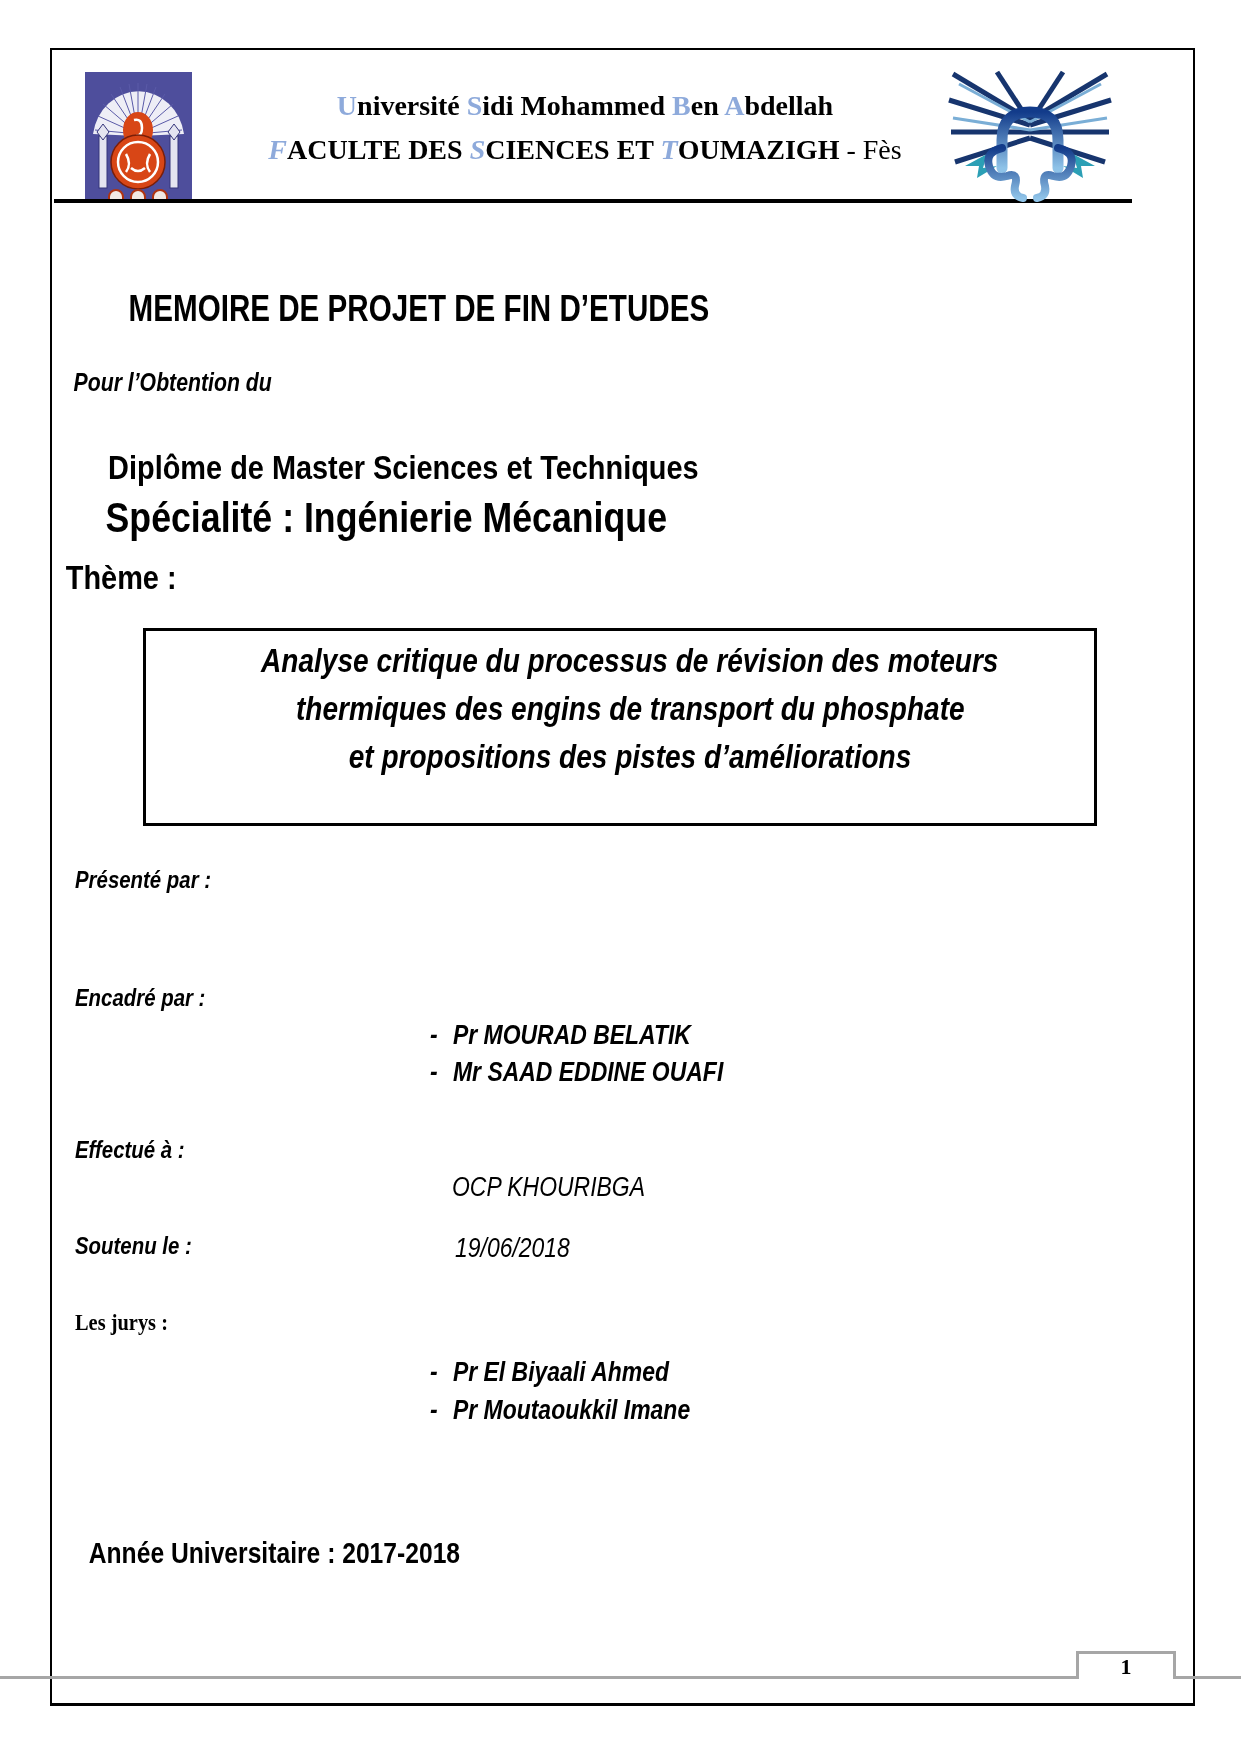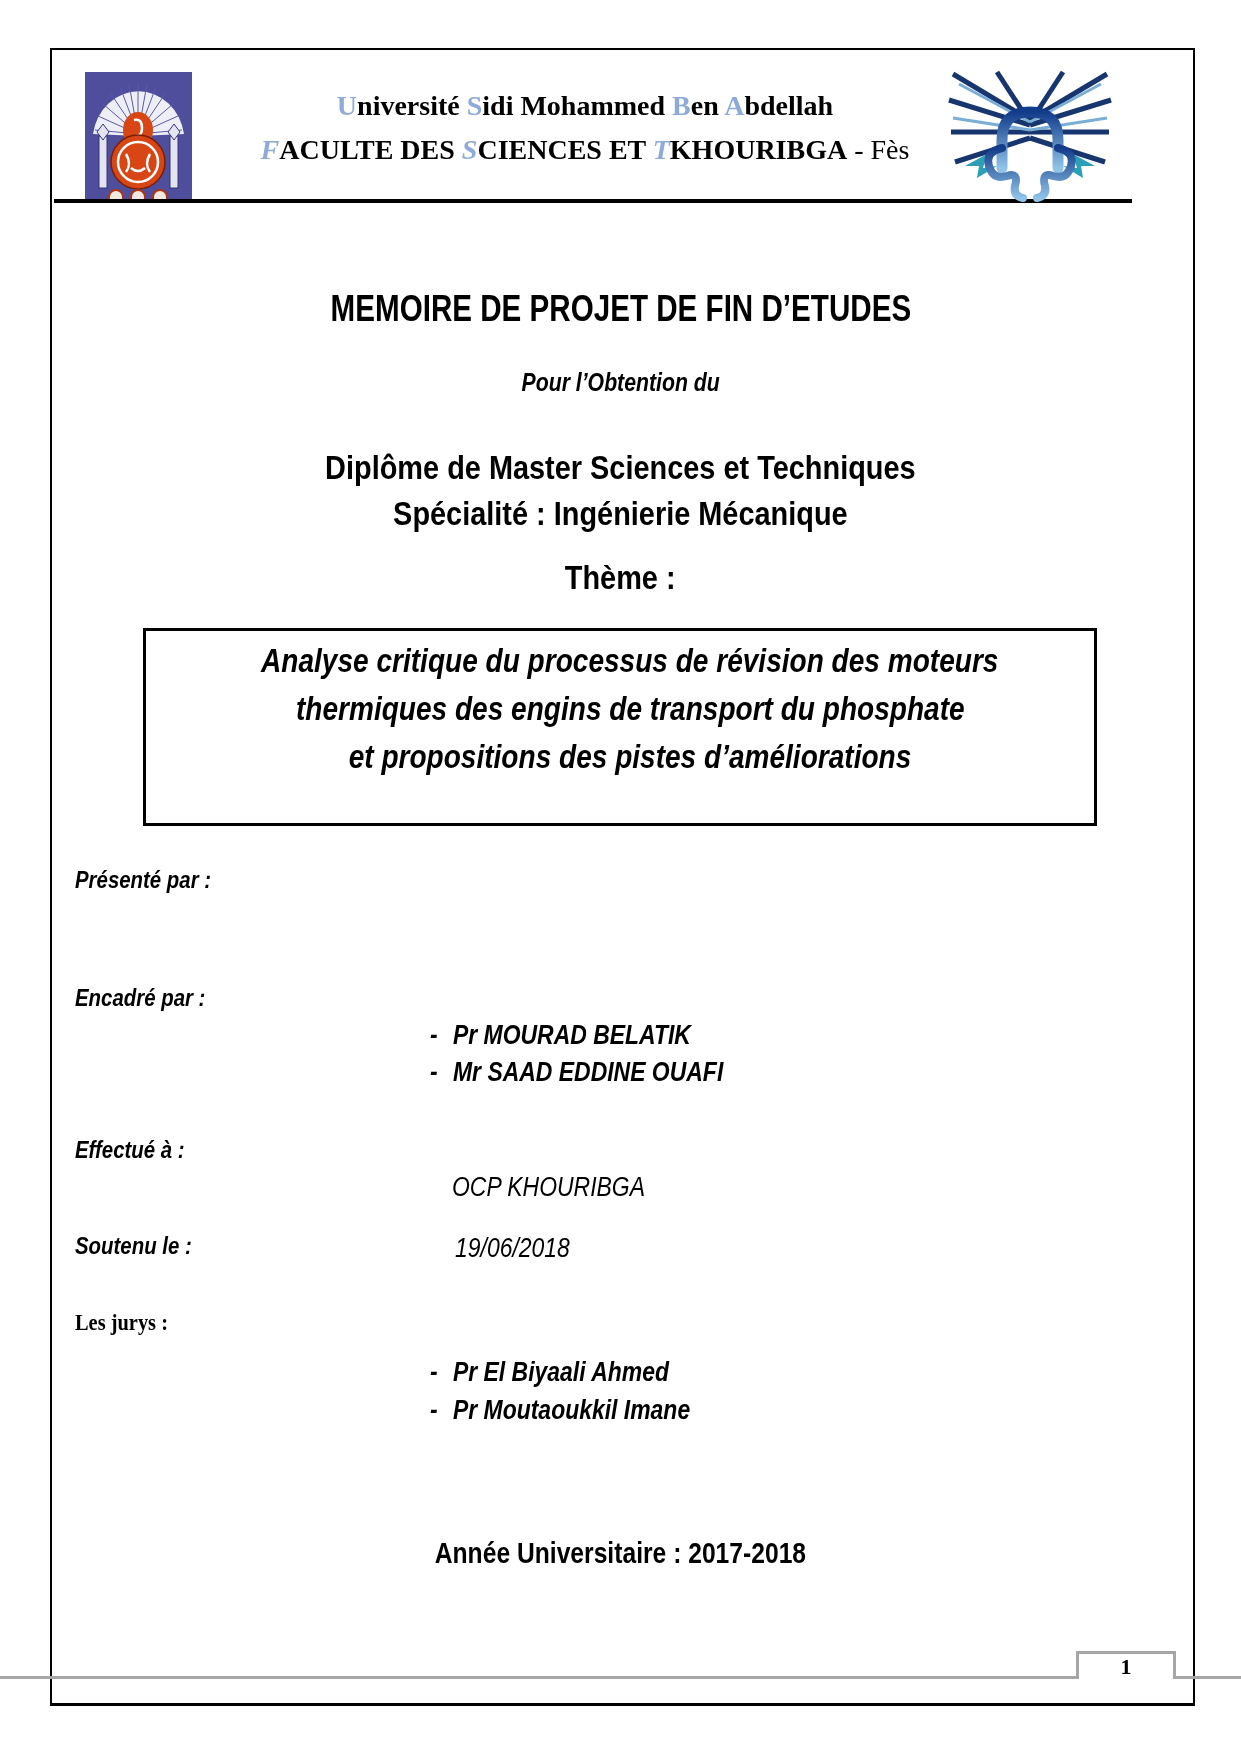--- a/index.html
+++ b/index.html
@@ -12,26 +12,26 @@
   .logo-left{position:absolute;left:85px;top:72px;width:107px;height:131px;z-index:2;}
   .logo-right{position:absolute;left:945px;top:70px;width:170px;height:134px;z-index:4;}
   .hdr-text{position:absolute;left:200px;top:0;width:770px;text-align:center;
         font-family:"Liberation Serif",serif;font-weight:bold;}
   .hdr-line1{position:absolute;left:0;top:90px;width:100%;font-size:28px;}
   .hdr-line2{position:absolute;left:0;top:134px;width:100%;font-size:28px;}
   .blue-init{color:#8EAADB;}
   .blue-init.it{font-style:italic;}
   .fes{font-weight:normal;}
   
-  .center-col{position:absolute;left:50px;width:1141px;text-align:center;}
+  .center-col{position:absolute;left:56px;width:1141px;}
   .cx{display:inline-block;transform:scaleX(0.85);transform-origin:center center;white-space:nowrap;}
   .t-memoire{top:288px;font-size:37px;font-weight:bold;letter-spacing:0px;}
   .t-pour{top:368px;font-size:25px;font-weight:bold;font-style:italic;}
   .t-diplome{top:448px;font-size:34px;font-weight:bold;}
-  .t-specialite{top:494px;font-size:34px;font-weight:bold;}
+  .t-specialite{top:494px;font-size:42px;font-weight:bold;}
   .t-theme{top:558px;font-size:34px;font-weight:bold;}
   .t-annee{top:1537px;font-size:29px;font-weight:bold;}
   
   .theme-box{position:absolute;left:143px;top:628px;width:928px;height:186px;
         border:3px solid #000;text-align:center;font-size:33px;font-weight:bold;
         font-style:italic;padding-top:6px;padding-left:20px;}
   .theme-box .ln{line-height:48px;}
   
   .lbl{position:absolute;left:75px;font-size:24px;font-weight:bold;font-style:italic;white-space:nowrap;}
   .lbl .cxl, .item .cxl, .val .cxl{display:inline-block;transform:scaleX(0.85);transform-origin:left center;white-space:nowrap;}
@@ -135,21 +135,21 @@
       <path d="M57,98 L57,70 Q57,42 85,42 Q113,42 113,70 L113,98" fill="none" stroke="url(#gA)" stroke-width="11" stroke-linecap="round"></path>
       <path d="M57,78 Q40,82 44,96 Q48,110 62,106 Q74,102 70,116 Q68,126 78,128" fill="none" stroke="url(#gA)" stroke-width="8" stroke-linecap="round"></path>
       <path d="M113,78 Q130,82 126,96 Q122,110 108,106 Q96,102 100,116 Q102,126 92,128" fill="none" stroke="url(#gA)" stroke-width="8" stroke-linecap="round"></path>
     </svg>
 
     <div class="hdr-text">
       <div class="hdr-line1">
         <span class="blue-init">U</span><span>niversité </span><span class="blue-init">S</span><span>idi Mohammed </span><span class="blue-init">B</span><span>en </span><span class="blue-init">A</span><span>bdellah</span>
       </div>
       <div class="hdr-line2">
-        <span class="blue-init it">F</span><span>ACULTE DES </span><span class="blue-init it">S</span><span>CIENCES ET </span><span class="blue-init it">T</span><span>KHOURIBGA</span><span class="fes"> - Fès</span>
+        <span class="blue-init it">F</span><span>ACULTE DES </span><span class="blue-init it">S</span><span>CIENCES ET </span><span class="blue-init it">T</span><span>OUMAZIGH</span><span class="fes"> - Fès</span>
       </div>
     </div>
 
     <div class="hdr-rule"></div>
   </div>
 
   <div class="center-col t-memoire"><span class="cx" style="transform:scaleX(0.8);">MEMOIRE DE PROJET DE FIN D’ETUDES</span></div>
   <div class="center-col t-pour"><span class="cx">Pour l’Obtention du</span></div>
   <div class="center-col t-diplome"><span class="cx">Diplôme de Master Sciences et Techniques</span></div>
   <div class="center-col t-specialite"><span class="cx">Spécialité : Ingénierie Mécanique</span></div>

